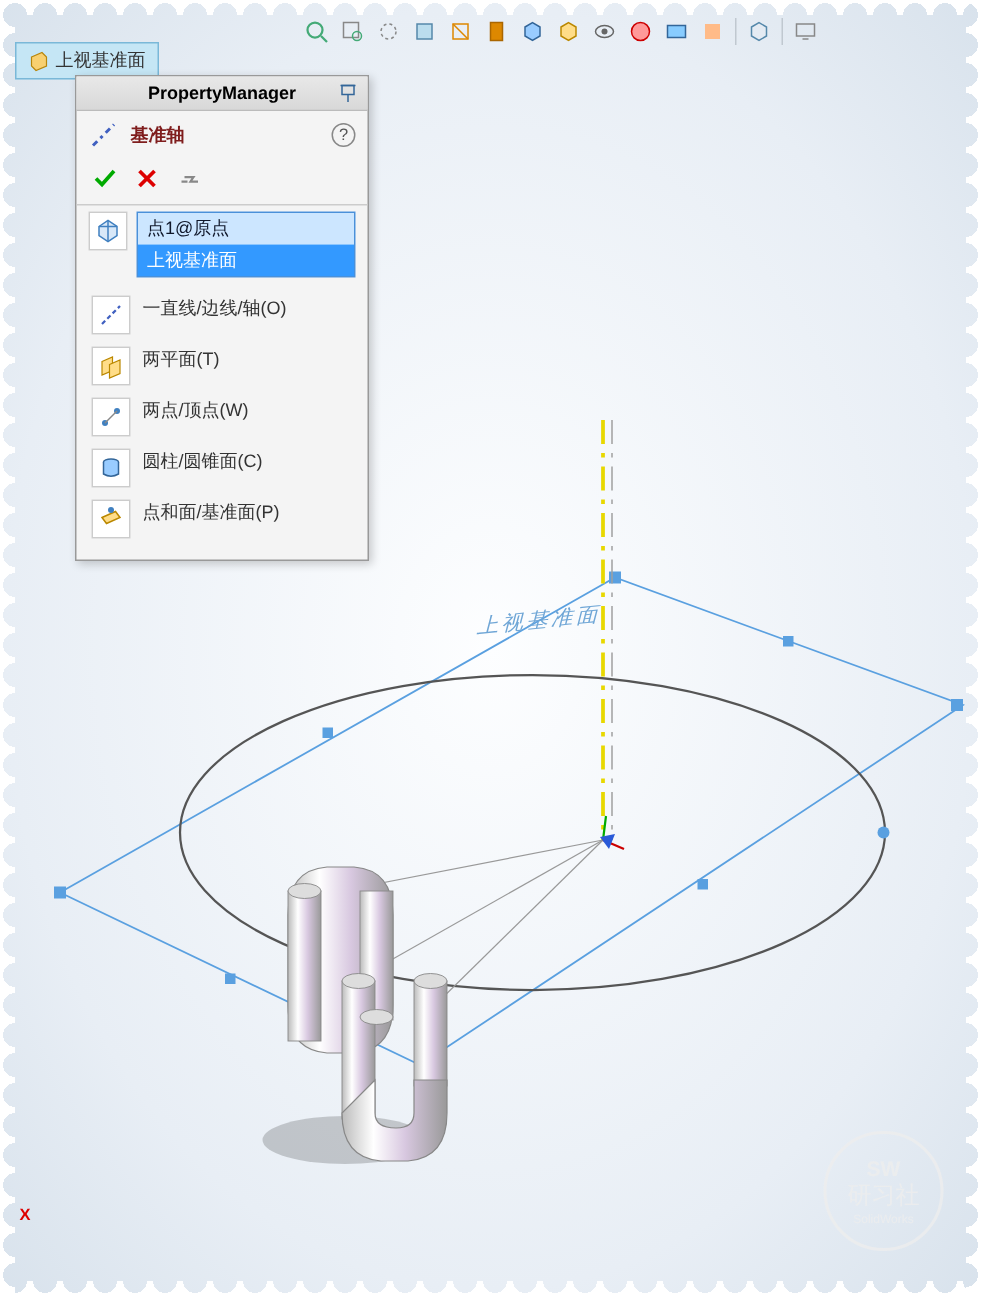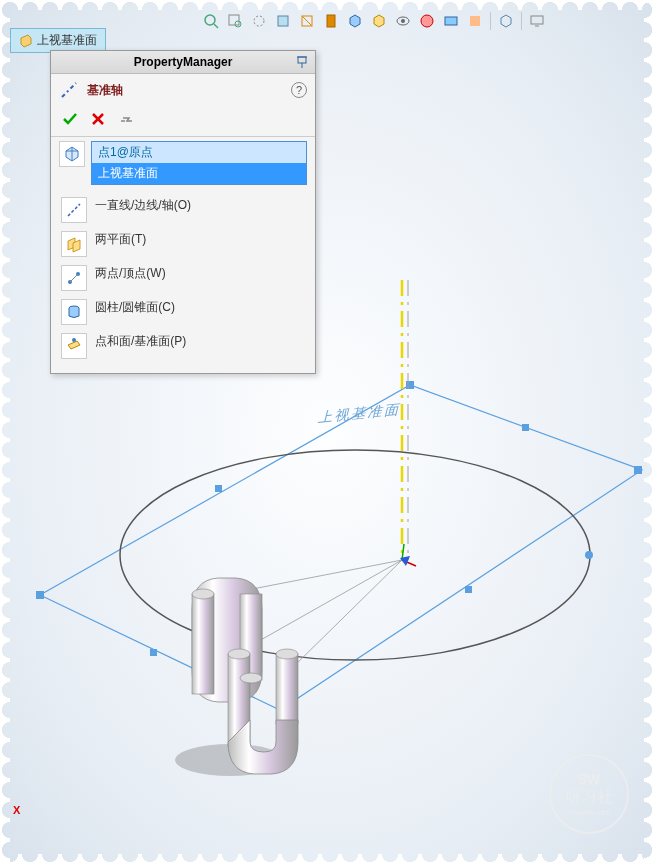--- a/index.html
+++ b/index.html
@@ -96,21 +96,21 @@
 .plane-label-icon {
   width: 14px;
   height: 14px;
 }
 
 
 .pm-panel {
   position: absolute;
   top: 50px;
   left: 50px;
-  width: 266px;
+  width: 196px;
   background: #f4f4f4;
   border: 1px solid #999;
   box-shadow: 2px 2px 6px rgba(0,0,0,0.2);
   z-index: 60;
 }
 .pm-header {
   background: linear-gradient(#e8e8e8, #d8d8d8);
   border-bottom: 1px solid #bbb;
   padding: 4px 6px;
   display: flex;
@@ -210,21 +210,21 @@
 .pm-select-item {
   padding: 2px 6px;
   font-size: 12px;
 }
 .pm-select-item.selected {
   background: #3399ff;
   color: #fff;
 }
 .pm-select-item.soft {
   background: #cce6ff;
-  color: #0369a1;
+  color: #0f172a;
 }
 .pm-option-row {
   display: flex;
   align-items: flex-start;
   gap: 8px;
   padding: 4px 2px;
   cursor: pointer;
 }
 .pm-option-icon {
   width: 26px;

